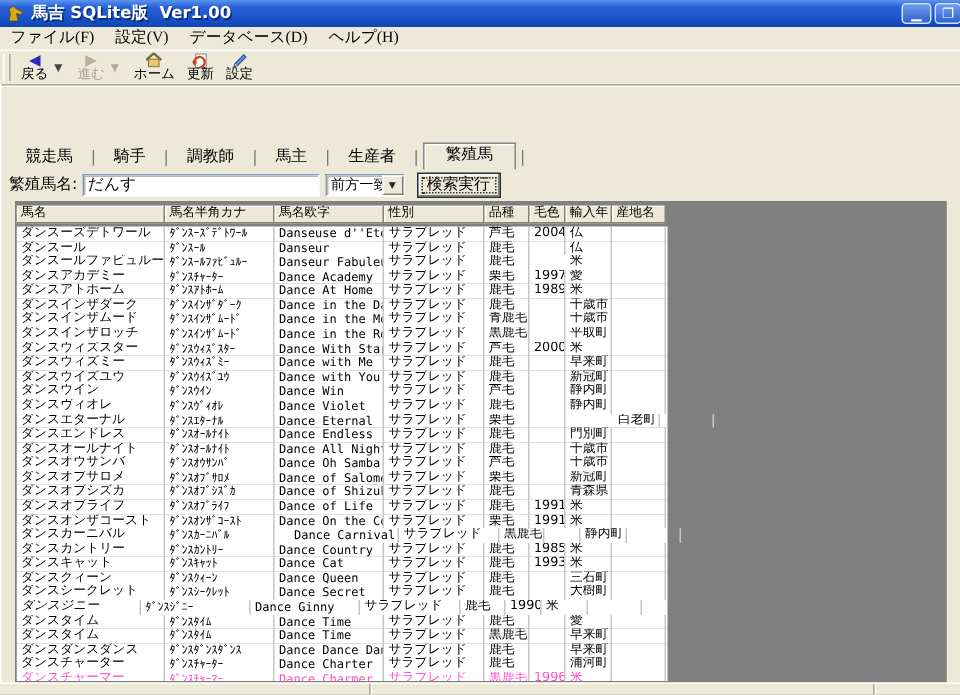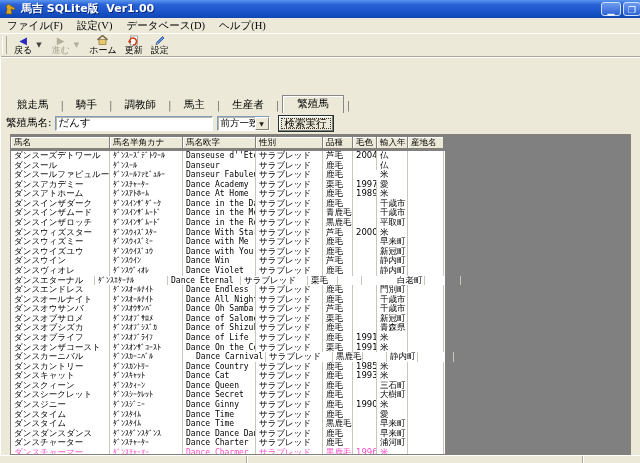--- a/index.html
+++ b/index.html
@@ -330,21 +330,21 @@
           <span class="c" style="width: 99px;">ダンスヴィオレ</span>
           <span class="c kana" style="width: 73px;">ﾀﾞﾝｽｳﾞｨｵﾚ</span>
           <span class="c lat" style="width: 73px;">Dance Violet</span>
           <span class="c" style="width: 67px;">サラブレッド</span>
           <span class="c" style="width: 30px;">鹿毛</span>
           <span class="c" style="width: 24px;"></span>
           <span class="c" style="width: 31px;">静内町</span>
           <span class="c" style="width: 36px;"></span>
         </div>
         <div class="grow">
-          <span class="c" style="width: 84px;">ダンスエターナル</span>
+          <span class="c" style="width: 99px;">ダンスエターナル</span>
           <span class="c kana" style="width: 73px;">ﾀﾞﾝｽｴﾀｰﾅﾙ</span>
           <span class="c lat" style="width: 73px;">Dance Eternal</span>
           <span class="c" style="width: 67px;">サラブレッド</span>
           <span class="c" style="width: 30px;">栗毛</span>
           <span class="c" style="width: 24px;"></span>
           <span class="c" style="width: 31px; margin-left: 32px;">白老町</span>
           <span class="c" style="width: 36px;"></span>
         </div>
         <div class="grow">
           <span class="c" style="width: 99px;">ダンスエンドレス</span>
@@ -460,21 +460,21 @@
           <span class="c" style="width: 99px;">ダンスシークレット</span>
           <span class="c kana" style="width: 73px;">ﾀﾞﾝｽｼｰｸﾚｯﾄ</span>
           <span class="c lat" style="width: 73px;">Dance Secret</span>
           <span class="c" style="width: 67px;">サラブレッド</span>
           <span class="c" style="width: 30px;">鹿毛</span>
           <span class="c" style="width: 24px;"></span>
           <span class="c" style="width: 31px;">大樹町</span>
           <span class="c" style="width: 36px;"></span>
         </div>
         <div class="grow">
-          <span class="c" style="width: 99px;">ダンスジニー</span>
+          <span class="c" style="width: 83px; font-style: italic;">ダンスジニー</span>
           <span class="c kana" style="width: 73px;">ﾀﾞﾝｽｼﾞﾆｰ</span>
           <span class="c lat" style="width: 73px;">Dance Ginny</span>
           <span class="c" style="width: 67px;">サラブレッド</span>
           <span class="c" style="width: 30px;">鹿毛</span>
           <span class="c" style="width: 24px;">1990</span>
           <span class="c" style="width: 31px;">米</span>
           <span class="c" style="width: 36px;"></span>
         </div>
         <div class="grow">
           <span class="c" style="width: 99px;">ダンスタイム</span>

